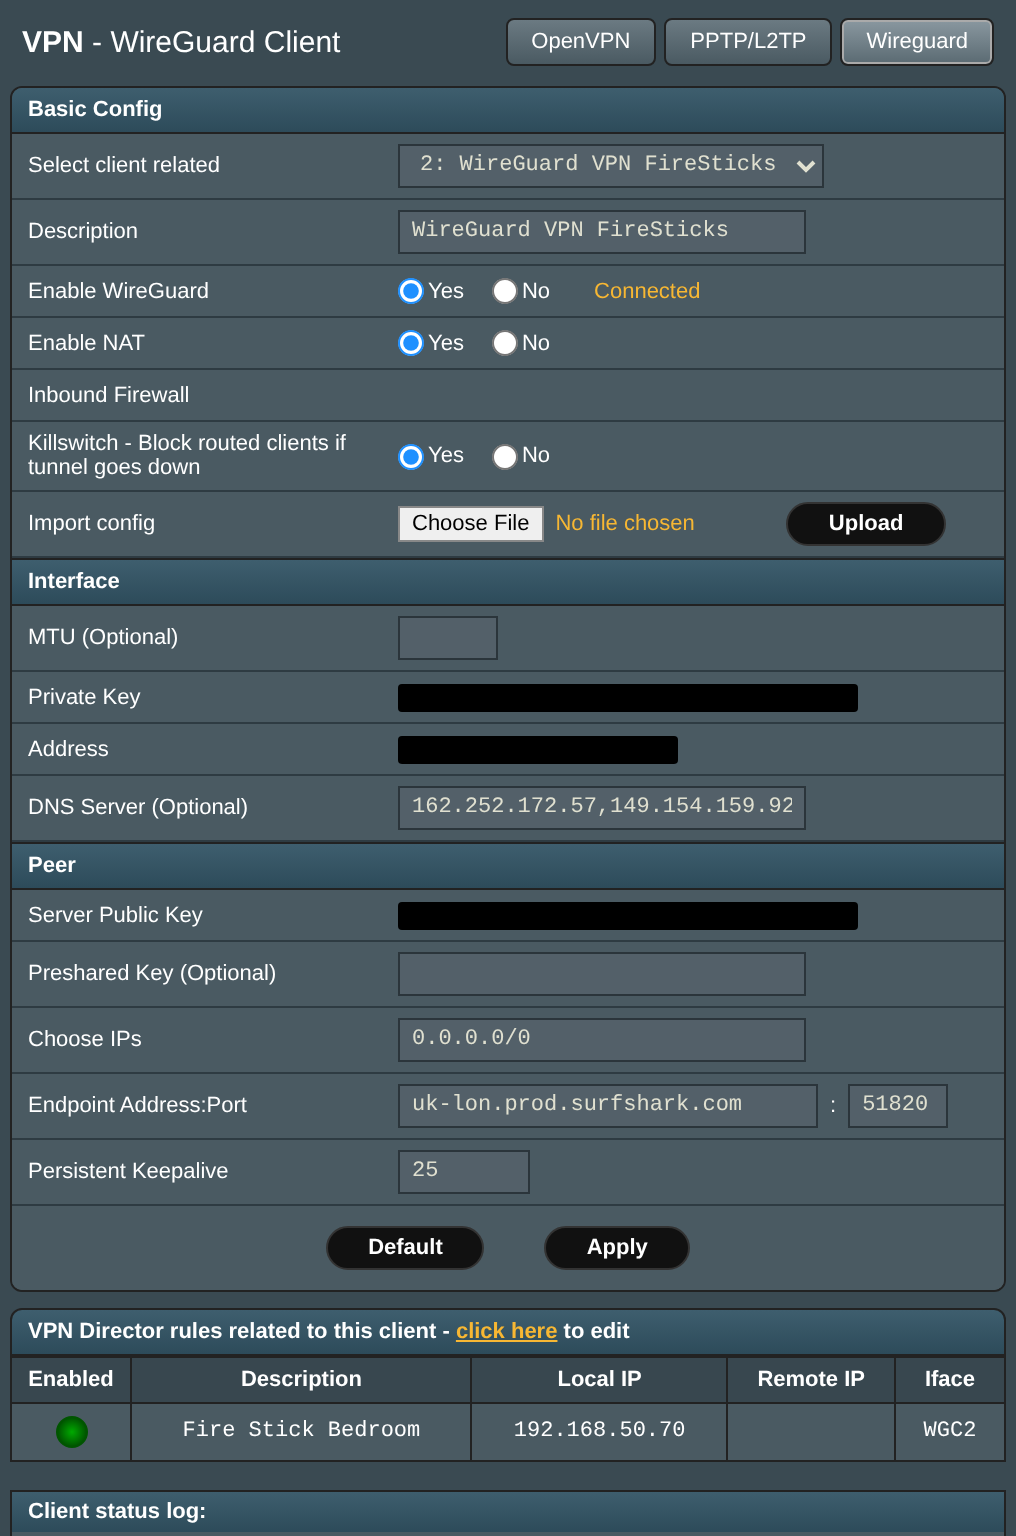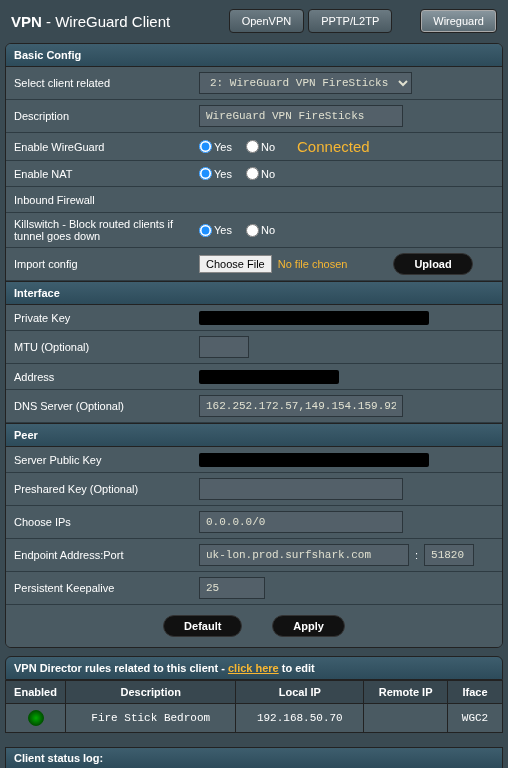--- a/index.html
+++ b/index.html
@@ -22,21 +22,21 @@
   .tabs { display: flex; gap: 4px; }
   .tab {
     background: linear-gradient(#6b7a82,#4a5a62);
     border: 1px solid #222;
     color: #fff;
     padding: 5px 12px;
     font-size: 11px;
     border-radius: 4px;
     cursor: pointer;
   }
-  .tab.active { background: linear-gradient(#8a98a0,#5a6a72); box-shadow: inset 0 0 0 1px #aaa; margin-left: 24px; }
+  .tab.active { background: linear-gradient(#8a98a0,#5a6a72); box-shadow: inset 0 0 0 1px #aaa; }
   .panel {
     border: 1px solid #222;
     border-radius: 6px;
     background: #4a5a62;
     margin-top: 6px;
     overflow: hidden;
   }
   .section-hdr {
     background: linear-gradient(#3e5e6e,#2d4b5a);
     color: #fff;
@@ -66,21 +66,21 @@
     padding: 3px 6px;
     height: 22px;
   }
   select { min-width: 210px; }
   input[type=text] { width: 204px; }
   input.short { width: 66px; }
   input.tiny  { width: 50px; }
   input.port  { width: 50px; }
   .radio-lbl { color:#fff; font-size:11px; display:inline-flex; align-items:center; gap:2px; margin-right:8px;}
   input[type=radio]{ accent-color:#1e90ff; width:13px; height:13px; }
-  .connected { color: #f7b733; font-size: 15px; margin-left: 8px; text-align: center; }
+  .connected { color: #f7b733; font-size: 11px; margin-left: 8px; text-align: center; }
   .file-btn {
     background: #efefef; color:#000; border:1px solid #888; padding:2px 6px;
     font-size:11px; cursor:pointer;
   }
   .file-none { color: #f7b733; font-size:11px; }
   .upload-btn, .def-btn, .apply-btn {
     background: #111; color:#fff; border:1px solid #333; border-radius:12px;
     padding: 4px 20px; font-size:11px; cursor:pointer; font-weight:bold;
   }
   .upload-btn { margin-left: 40px; }
@@ -202,30 +202,30 @@
     <div class="ctrl">
       <button class="file-btn">Choose File</button>
       <span class="file-none">No file chosen</span>
       <button class="upload-btn">Upload</button>
     </div>
   </div>
 
   <div class="section-hdr">Interface</div>
 
   <div class="row">
+    <div class="label">MTU (Optional)</div>
+    <div class="ctrl">
+        <input type="text" class="tiny" value="" style="">
+      </div>
+  </div>
+
+  <div class="row">
     <div class="label">Private Key</div>
     <div class="ctrl">
         <div class="redact" style="width:230px"></div>
-      </div>
-  </div>
-
-  <div class="row">
-    <div class="label">MTU (Optional)</div>
-    <div class="ctrl">
-        <input type="text" class="tiny" value="" style="">
       </div>
   </div>
 
   <div class="row">
     <div class="label">Address</div>
     <div class="ctrl">
         <div class="redact" style="width:140px"></div>
       </div>
   </div>
 

